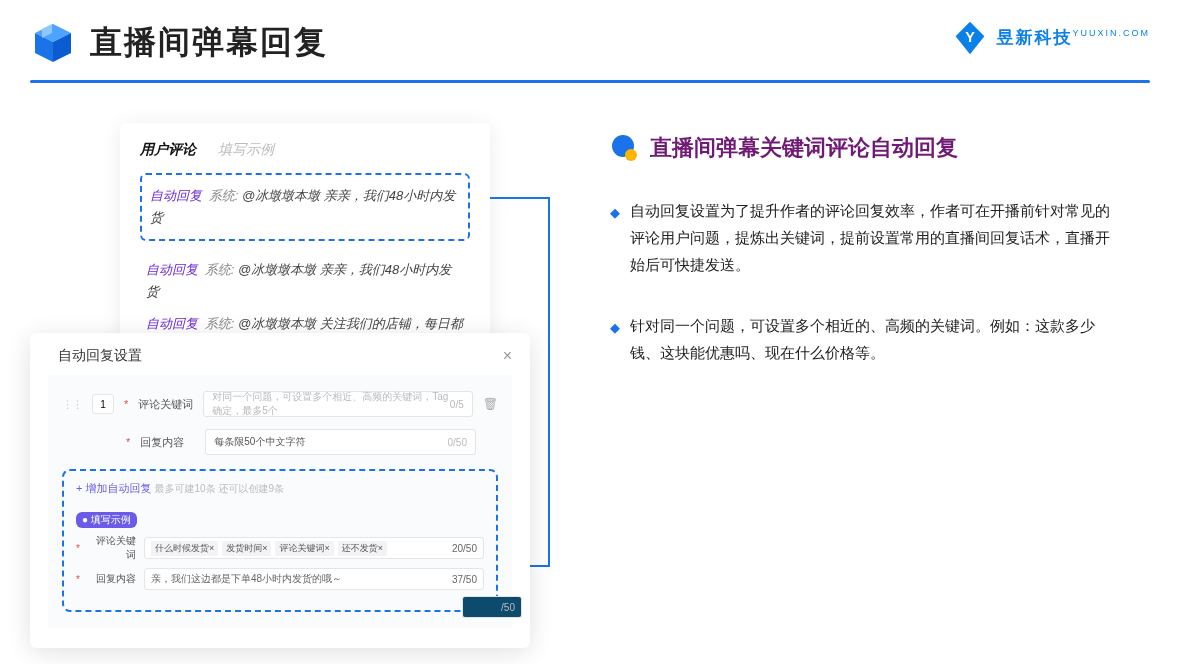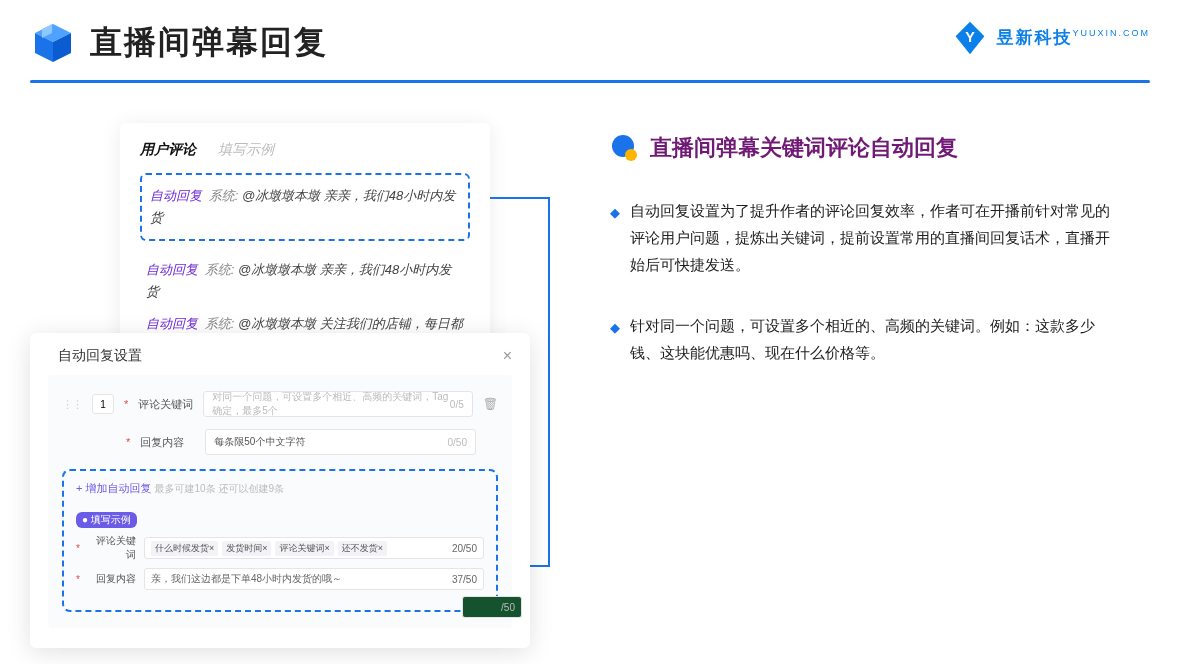--- a/index.html
+++ b/index.html
@@ -190,21 +190,21 @@
     }
     .mini-label { width:48px; text-align:right; color:#555; }
     .mini-input {
       flex:1; background:#fff; border:1px solid #e5e5e5; border-radius:3px;
       height:22px; padding:0 6px; display:flex; align-items:center; gap:4px;
       color:#666; justify-content:space-between;
     }
     .tag { background:#f3f3f7; padding:1px 4px; border-radius:2px; font-size:9px; color:#555;}
     .overhang-input {
       position:absolute; right:-26px; bottom:-8px; width:60px; height:22px;
-      background:#14532d; border:1px solid #e5e5e5; border-radius:3px;
+      background:#0c4a6e; border:1px solid #e5e5e5; border-radius:3px;
       display:flex; align-items:center; justify-content:flex-end; padding:0 6px;
       font-size:10px; color:#bbb;
     }
 
     
     .right { flex:1; padding-top: 10px; }
     .section-title {
       display:flex; align-items:center; gap:12px;
       font-size:22px; font-weight:700; color:#701a75;
       margin-bottom: 34px;

